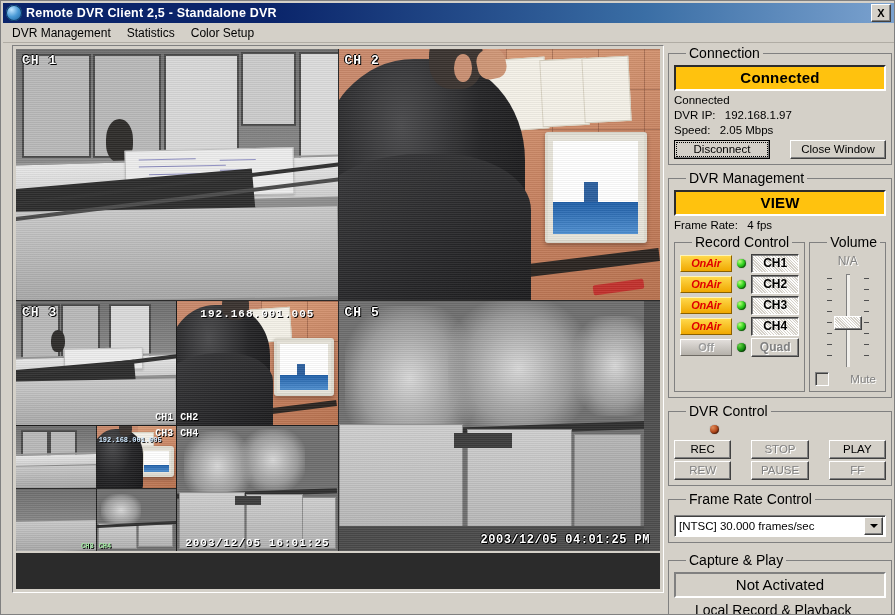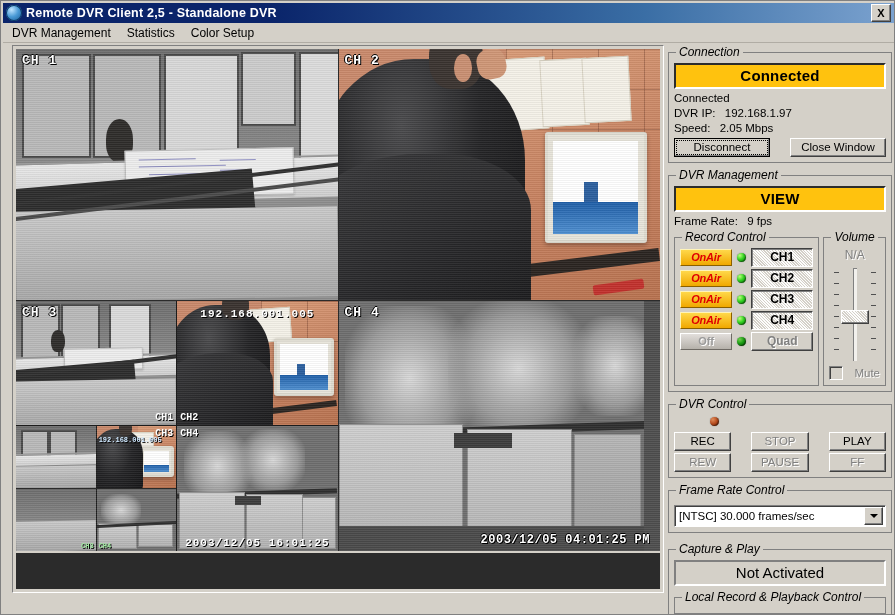--- a/index.html
+++ b/index.html
@@ -189,21 +189,21 @@
   }
 
   
   .rightpanel { position:absolute; left: 665px; top: 2px; width: 224px; height: 570px; }
   fieldset.grp {
     border: 1px solid #808080; border-top-color:#808080;
     margin:0; padding: 4px 5px 5px 5px; background: #d4d0c8;
     box-sizing:border-box; position:relative;
   }
   fieldset.grp > legend {
-    font-size: 12px; color:#000; padding: 0 3px; margin-left:2px;font-style:italic;
+    font-size: 14px; color:#000; padding: 0 3px; margin-left:12px;
   }
   .statusbar-yellow {
     background: #ffc20e; border: 2px inset #b8b4ac;
     border-top-color:#808080; border-left-color:#808080;
     border-right-color:#ffffff; border-bottom-color:#ffffff;
     text-align:center; font-size: 15px; font-weight:bold; color:#000;
     padding: 2px 0 3px 0; letter-spacing:.2px;
   }
   .statusbar-gray {
     background: #d4d0c8; border: 2px solid #b8b4ac;
@@ -276,21 +276,21 @@
   .tick { position:absolute; width:5px; height:1px; background:#505050; }
   .thumb {
     position:absolute; left:50%; transform:translateX(-50%); top:44px;
     width:26px; height:12px;
     background-color:#d4d0c8;
     background-image: repeating-linear-gradient(45deg, rgba(255,255,255,.95) 0 1px, rgba(0,0,0,0) 1px 2px);
     border-top:1px solid #ffffff; border-left:1px solid #ffffff;
     border-right:1px solid #404040; border-bottom:1px solid #404040;
     box-shadow: inset -1px -1px 0 #808080;
   }
-  .cbrow { display:flex; align-items:center; gap:11px; margin-top:4px; }
+  .cbrow { display:flex; align-items:center; gap:21px; margin-top:4px; }
   .cbox {
     width:12px; height:12px; background:#ffffff; position:relative; flex:0 0 auto;
     border-top:1px solid #808080; border-left:1px solid #808080;
     border-right:1px solid #ffffff; border-bottom:1px solid #ffffff;
     box-shadow: inset 1px 1px 0 #404040;
   }
   .cbox.dis { background:#d4d0c8; }
   .cbox.checked::after {
     content:""; position:absolute; left:3px; top:1px;
     width:4px; height:7px; border:solid #000; border-width:0 2px 2px 0;
@@ -507,21 +507,21 @@
             <div class="sd-glow" style="right:1%;top:6%;width:26%;height:40%;"></div>
             <div class="sd-bar" style="left:0;top:50%;width:100%;height:3%;transform:rotate(-2deg);"></div>
             <div class="sd-box" style="left:0%;bottom:0%;width:38%;height:50%;"></div>
             <div class="sd-box" style="left:40%;bottom:0%;width:32%;height:48%;"></div>
             <div class="sd-box" style="right:6%;bottom:0%;width:20%;height:46%;background:linear-gradient(to bottom,#b6b6b6,#9a9a9a);"></div>
             <div class="sd-dark" style="left:36%;top:53%;width:18%;height:6%;"></div>
             <div class="sd-dark" style="left:0;bottom:0;width:100%;height:10%;background:#4a4a4a;"></div>
             <div class="sd-bar" style="right:0;top:0;width:5%;height:100%;background:#4e4e4e;"></div>
           </div>
           <div class="noise"></div>
-          <div class="cell-label">CH 4</div>
+          <div class="cell-label">CH 5</div>
           <div class="cell-ts">2003/12/05  04:01:25  PM</div>
         </div>
 
       </div>
       <div class="videobar"></div>
     </div>
 
     <div class="rightpanel">
 
       <fieldset class="grp">
@@ -540,21 +540,21 @@
           <div class="btn focus">Disconnect</div>
           <div class="btn">Close Window</div>
         </div>
       </fieldset>
 
       <fieldset class="grp" style="margin-top:5px;">
         <legend>DVR Management</legend>
         <div class="statusbar-yellow">VIEW</div>
         <div class="kv">
           <span class="k">Frame Rate:</span>
-          <span class="v">9 fps</span>
+          <span class="v">4 fps</span>
         </div>
 
         <div style="display:flex; gap:4px; margin-top:3px;">
 
           <fieldset class="grp" style="flex:1;">
             <legend>Record Control</legend>
             <div class="chan-rows">
               <div class="chan-row">
                 <div class="onair">OnAir</div>
                 <div class="led green"></div>

